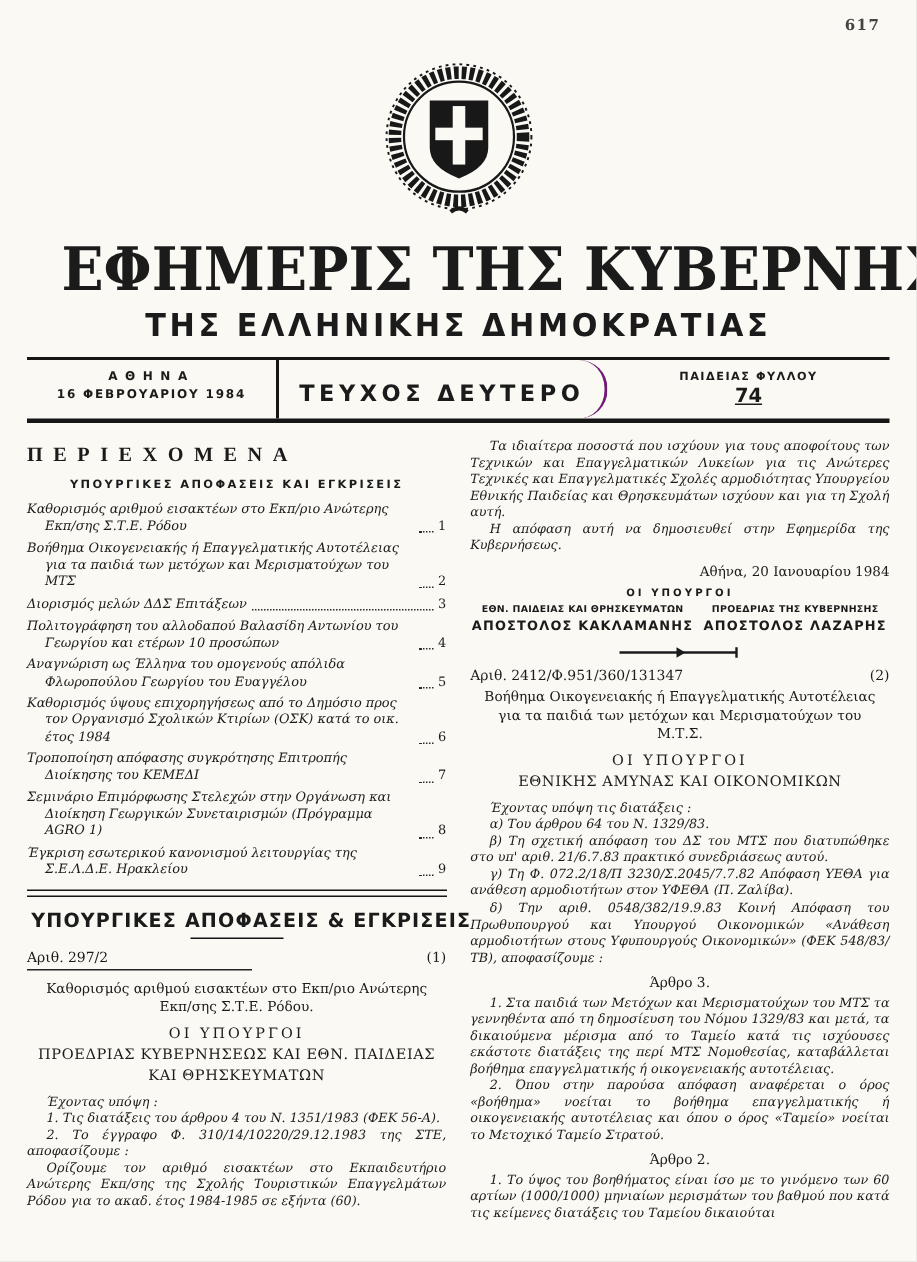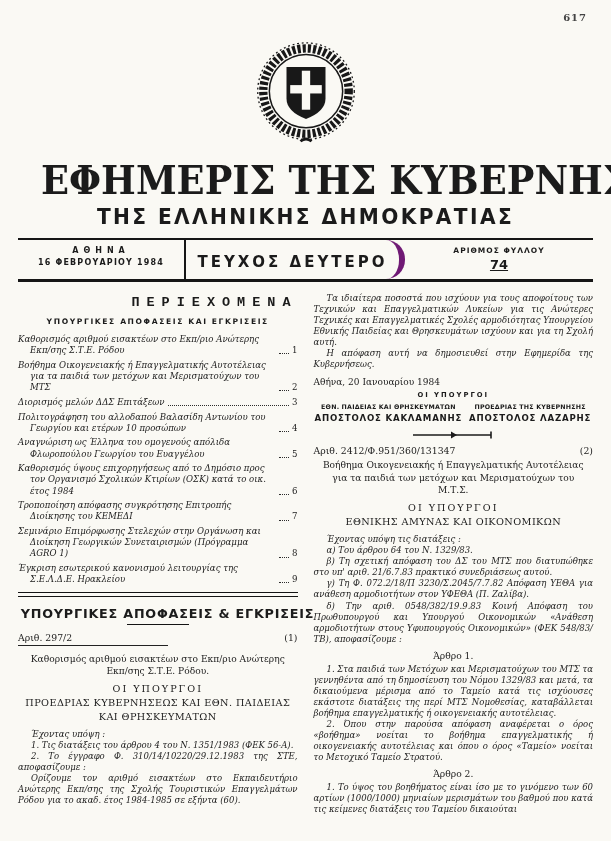--- a/index.html
+++ b/index.html
@@ -17,45 +17,45 @@
   .mast-sub{
     text-align:center;font-family:"DejaVu Sans","Liberation Sans",sans-serif;font-weight:bold;
     font-size:21px;letter-spacing:2.5px;margin-top:5px;transform:scaleX(0.96);white-space:nowrap;
   }
   .issue-bar{
     display:flex;border-top:2px solid #161616;border-bottom:3px solid #161616;
     margin-top:9px;text-align:center;font-family:"DejaVu Sans","Liberation Sans",sans-serif;
   }
   .ib-cell{padding:6px 4px 7px;box-sizing:border-box;}
   .ib-1{flex:0 0 168px;border-right:2px solid #161616;}
-  .ib-2{flex:1;border-right:6px solid #701a75;border-radius:19px;}
+  .ib-2{flex:1;border-right:2px solid #701a75;border-radius:19px;}
   .ib-3{flex:0 0 188px;}
   .ib-city{font-size:8px;font-weight:bold;letter-spacing:5px;}
   .ib-date{font-size:8px;font-weight:bold;letter-spacing:1.2px;margin-top:3px;}
   .ib-volume{font-size:15px;font-weight:bold;letter-spacing:3px;margin-top:7px;}
   .ib-numlabel{font-size:7.5px;font-weight:bold;letter-spacing:1px;}
   .ib-num{font-size:13px;font-weight:bold;margin-top:2px;text-decoration:underline;}
   .cols{display:flex;gap:16px;margin-top:11px;}
   .col{flex:1 1 0;min-width:0;}
-  .toc-title{text-align:right;font-family:Liberation Mono, monospace;font-weight:bold;font-size:13.5px;letter-spacing:7px;margin:2px 0 7px;}
+  .toc-title{text-align:left;font-family:Liberation Serif, serif;font-weight:bold;font-size:13.5px;letter-spacing:7px;margin:2px 0 7px;}
   .toc-sub{text-align:center;font-family:"DejaVu Sans","Liberation Sans",sans-serif;font-weight:bold;font-size:7.6px;letter-spacing:1.6px;margin-bottom:8px;}
   .toc-item{display:flex;font-size:8.6px;line-height:1.3;margin-bottom:3.5px;}
   .toc-text{flex:0 1 auto;padding-left:12px;text-indent:-12px;font-style:italic;}
   .toc-dots{flex:1 1 10px;min-width:10px;border-bottom:1.5px dotted #2b2b2b;margin:0 3px 2px 3px;align-self:flex-end;}
   .toc-num{align-self:flex-end;}
   .sec-rule{border-top:1.5px solid #141414;border-bottom:1.5px solid #141414;height:2.5px;margin-top:7px;}
   .sec-title{text-align:center;font-family:"DejaVu Sans","Liberation Sans",sans-serif;font-weight:bold;font-size:13px;letter-spacing:0.8px;margin:9px 0 3px;transform:scaleX(0.98);white-space:nowrap;}
   .sec-underline{width:62px;border-top:1.6px solid #141414;margin:0 auto 7px;}
   .ref-row{display:flex;justify-content:space-between;font-size:9.3px;margin:5px 0 2px;}
   .ref-rule{width:150px;border-top:1px solid #222;margin:2px 0 7px;}
   .dec-title{text-align:center;font-size:9.1px;line-height:1.35;margin:3px 6px 6px;}
   .dec-heading1{text-align:center;font-size:9.6px;letter-spacing:2px;margin:6px 0 2px;}
   .dec-heading2{text-align:center;font-size:9.7px;letter-spacing:0.4px;line-height:1.35;margin:0 0 6px;}
   p.bp{margin:0;text-indent:13px;text-align:justify;font-size:8.5px;line-height:1.3;font-style:italic;}
-  .place-date{text-align:left;font-size:9px;margin:7px 0 4px;}
+  .place-date{text-align:right;font-size:9px;margin:7px 0 4px;}
   .sig-label{text-align:center;font-family:"DejaVu Sans","Liberation Sans",sans-serif;font-weight:bold;font-size:6.8px;letter-spacing:2px;margin-bottom:4px;}
   .sig-row{display:flex;justify-content:space-between;gap:6px;margin:0 1px;}
   .sig-cell{flex:1;text-align:center;}
   .sig-role{font-family:"DejaVu Sans","Liberation Sans",sans-serif;font-weight:bold;font-size:6.3px;letter-spacing:0.2px;white-space:nowrap;}
   .sig-name{font-family:"DejaVu Sans","Liberation Sans",sans-serif;font-weight:bold;font-size:8.6px;letter-spacing:0.8px;margin-top:3px;white-space:nowrap;}
   .divider-arrow{display:flex;justify-content:center;margin:7px 0 5px;}
   .article-title{text-align:center;font-size:9.2px;margin:5px 0 3px;}
   .mt3{margin-top:3px;}
 </style>
 </head>
@@ -82,21 +82,21 @@
 
   <div class="issue-bar">
     <div class="ib-cell ib-1">
       <div class="ib-city">ΑΘΗΝΑ</div>
       <div class="ib-date">16 ΦΕΒΡΟΥΑΡΙΟΥ 1984</div>
     </div>
     <div class="ib-cell ib-2">
       <div class="ib-volume">ΤΕΥΧΟΣ ΔΕΥΤΕΡΟ</div>
     </div>
     <div class="ib-cell ib-3">
-      <div class="ib-numlabel">ΑΡΙΘΜΟΣ ΦΥΛΛΟΥ</div>
+      <div class="ib-numlabel">ΠΑΙΔΕΙΑΣ ΦΥΛΛΟΥ</div>
       <div class="ib-num">74</div>
     </div>
   </div>
 
   <div class="cols">
 
     <div class="col">
       <div class="toc-title">ΠΕΡΙΕΧΟΜΕΝΑ</div>
       <div class="toc-sub">ΥΠΟΥΡΓΙΚΕΣ ΑΠΟΦΑΣΕΙΣ ΚΑΙ ΕΓΚΡΙΣΕΙΣ</div>
 
@@ -199,21 +199,21 @@
       <div class="dec-title mt3">Βοήθημα Οικογενειακής ή Επαγγελματικής Αυτοτέλειας για τα παιδιά των μετόχων και Μερισματούχων του Μ.Τ.Σ.</div>
       <div class="dec-heading1">ΟΙ ΥΠΟΥΡΓΟΙ</div>
       <div class="dec-heading2">ΕΘΝΙΚΗΣ ΑΜΥΝΑΣ ΚΑΙ ΟΙΚΟΝΟΜΙΚΩΝ</div>
 
       <p class="bp">Έχοντας υπόψη τις διατάξεις :</p>
       <p class="bp">α) Του άρθρου 64 του Ν. 1329/83.</p>
       <p class="bp">β) Τη σχετική απόφαση του ΔΣ του ΜΤΣ που διατυπώθηκε στο υπ' αριθ. 21/6.7.83 πρακτικό συνεδριάσεως αυτού.</p>
       <p class="bp">γ) Τη Φ. 072.2/18/Π 3230/Σ.2045/7.7.82 Απόφαση ΥΕΘΑ για ανάθεση αρμοδιοτήτων στον ΥΦΕΘΑ (Π. Ζαλίβα).</p>
       <p class="bp">δ) Την αριθ. 0548/382/19.9.83 Κοινή Απόφαση του Πρωθυπουργού και Υπουργού Οικονομικών «Ανάθεση αρμοδιοτήτων στους Υφυπουργούς Οικονομικών» (ΦΕΚ 548/83/ΤΒ), αποφασίζουμε :</p>
 
-      <div class="article-title">Άρθρο 1.</div>
+      <div class="article-title">Άρθρο 3.</div>
       <p class="bp">1. Στα παιδιά των Μετόχων και Μερισματούχων του ΜΤΣ τα γεννηθέντα από τη δημοσίευση του Νόμου 1329/83 και μετά, τα δικαιούμενα μέρισμα από το Ταμείο κατά τις ισχύουσες εκάστοτε διατάξεις της περί ΜΤΣ Νομοθεσίας, καταβάλλεται βοήθημα επαγγελματικής ή οικογενειακής αυτοτέλειας.</p>
       <p class="bp">2. Όπου στην παρούσα απόφαση αναφέρεται ο όρος «βοήθημα» νοείται το βοήθημα επαγγελματικής ή οικογενειακής αυτοτέλειας και όπου ο όρος «Ταμείο» νοείται το Μετοχικό Ταμείο Στρατού.</p>
 
       <div class="article-title">Άρθρο 2.</div>
       <p class="bp">1. Το ύψος του βοηθήματος είναι ίσο με το γινόμενο των 60 αρτίων (1000/1000) μηνιαίων μερισμάτων του βαθμού που κατά τις κείμενες διατάξεις του Ταμείου δικαιούται</p>
     </div>
 
   </div>
 </div>
 

